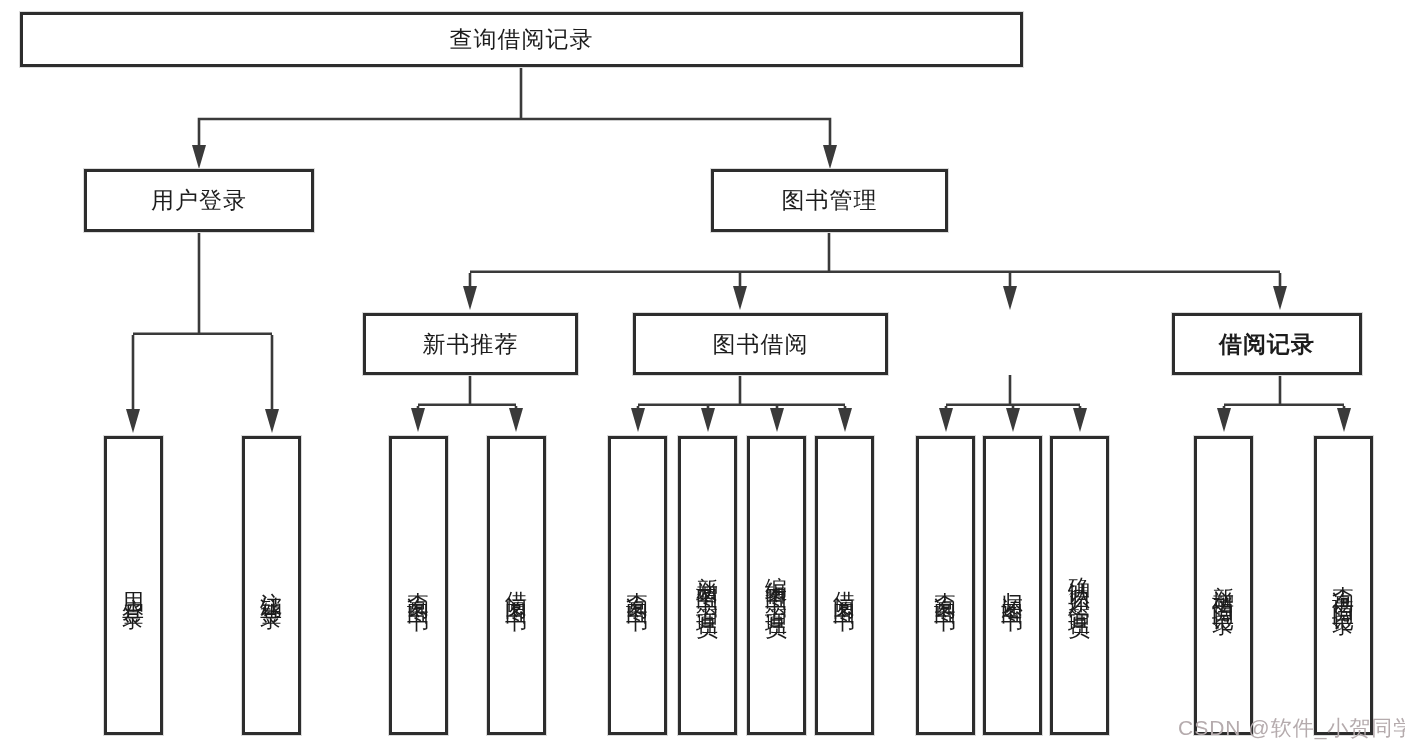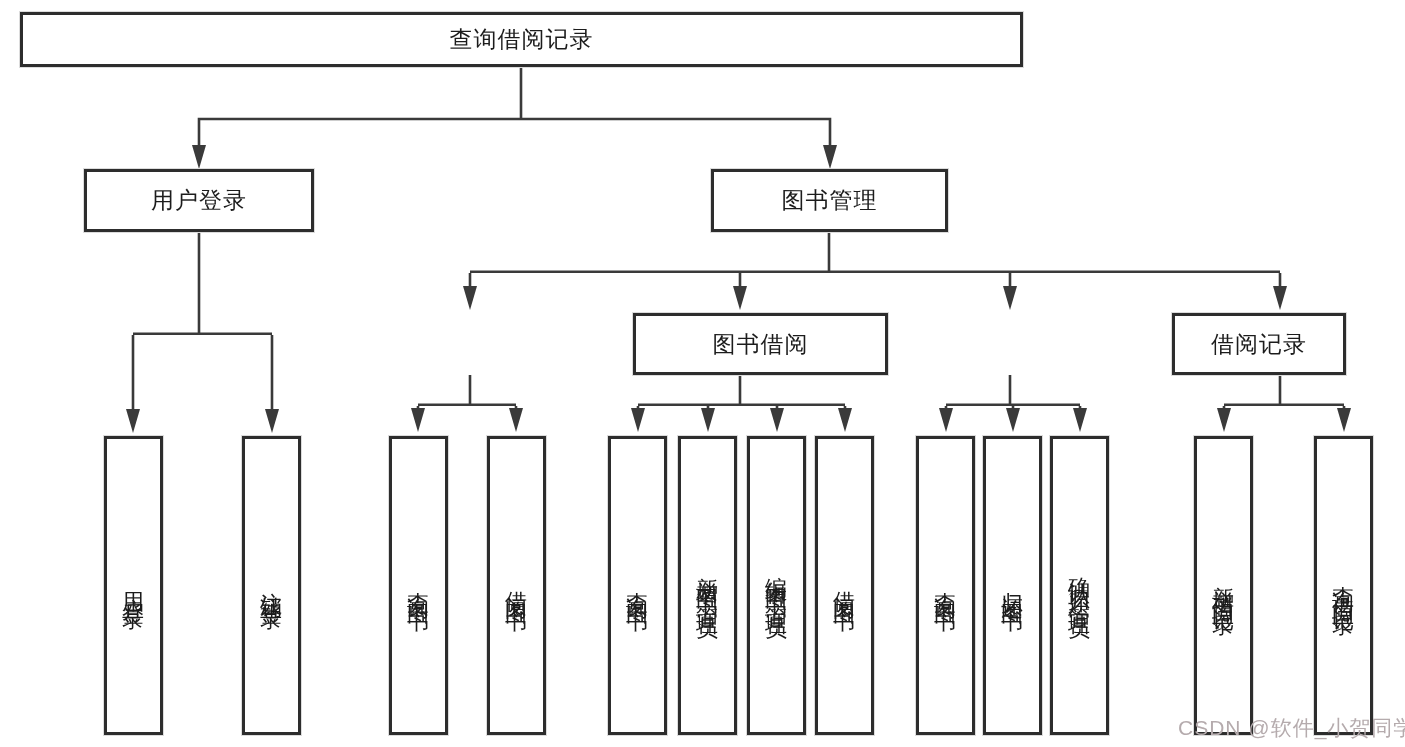--- a/index.html
+++ b/index.html
@@ -108,24 +108,27 @@
     <span>查询借阅记录</span>
   </div>
 
   <div class="box h-node" style="left:84px; top:169px; width:230px; height:63px;">
     <span>用户登录</span>
   </div>
   <div class="box h-node" style="left:711px; top:169px; width:237px; height:63px;align-items:center;">
     <span>图书管理</span>
   </div>
 
+  <div class="box h-node" style="left:363px; top:313px; width:215px; height:62px;">
+    <span>新书推荐</span>
+  </div>
   <div class="box h-node" style="left:633px; top:313px; width:255px; height:62px;">
     <span>图书借阅</span>
   </div>
-  <div class="box h-node" style="left:1172px; top:313px; width:174px; height:62px;">
+  <div class="box h-node" style="left:1172px; top:313px; width:190px; height:62px;font-weight:bold;">
     <span>借阅记录</span>
   </div>
 
   <div class="box leaf" style="left:104px;">
     <span>用户登录</span>
   </div>
   <div class="box leaf" style="left:242px;">
     <span>注销登录</span>
   </div>
 

